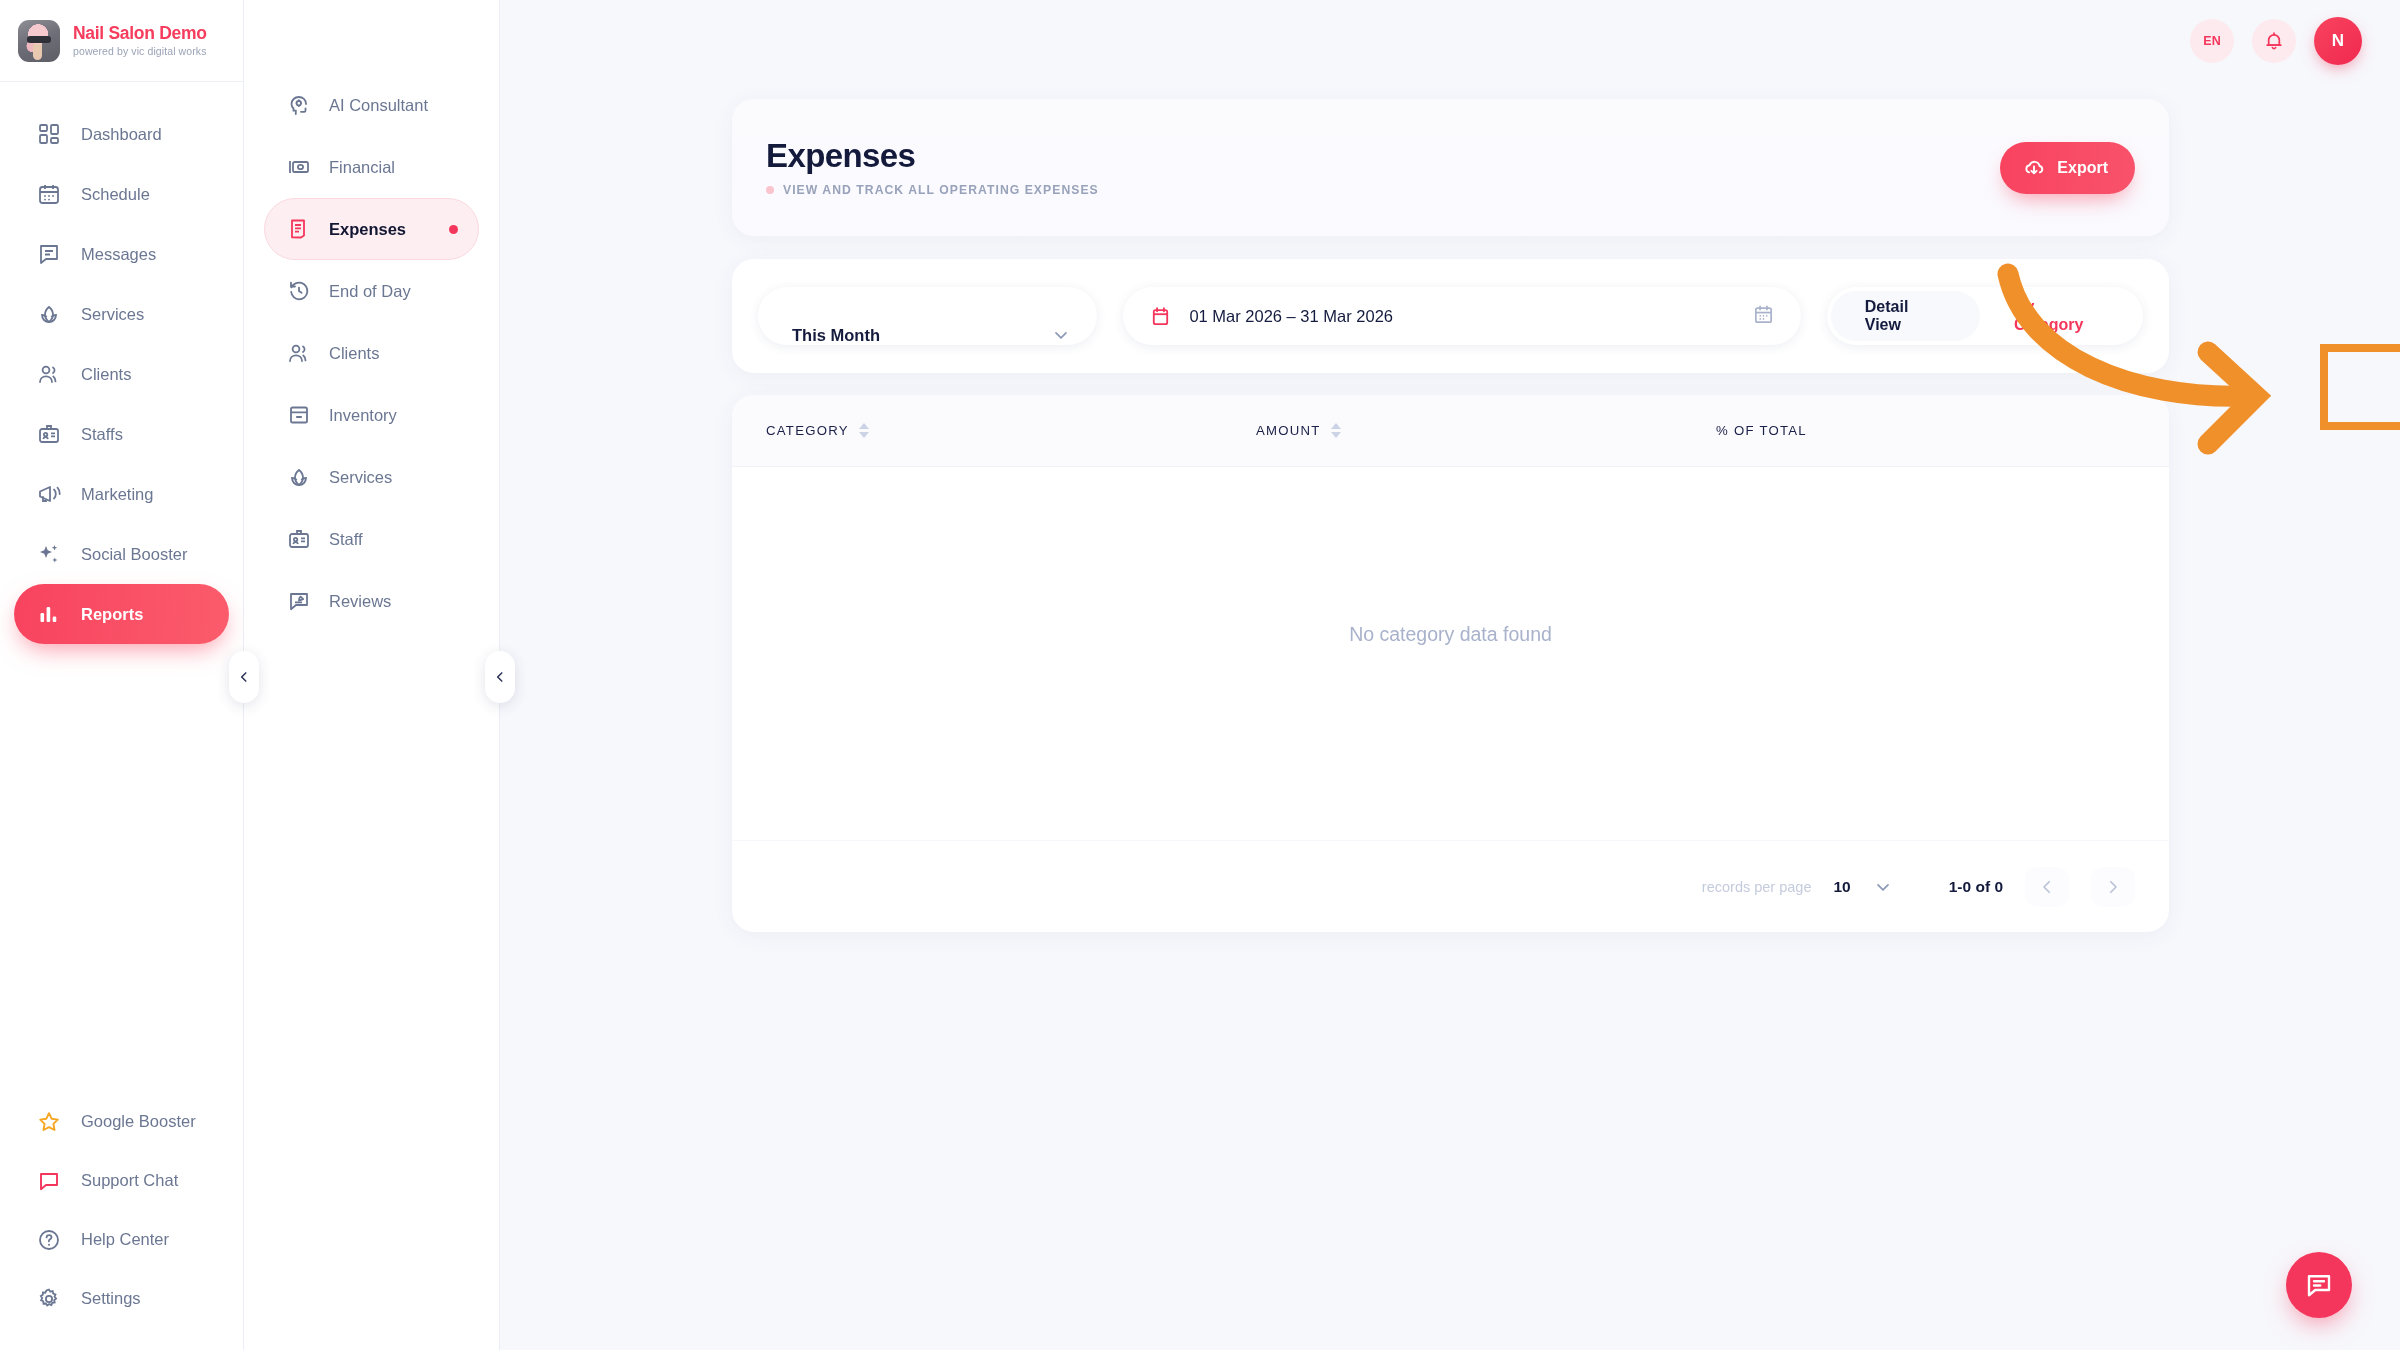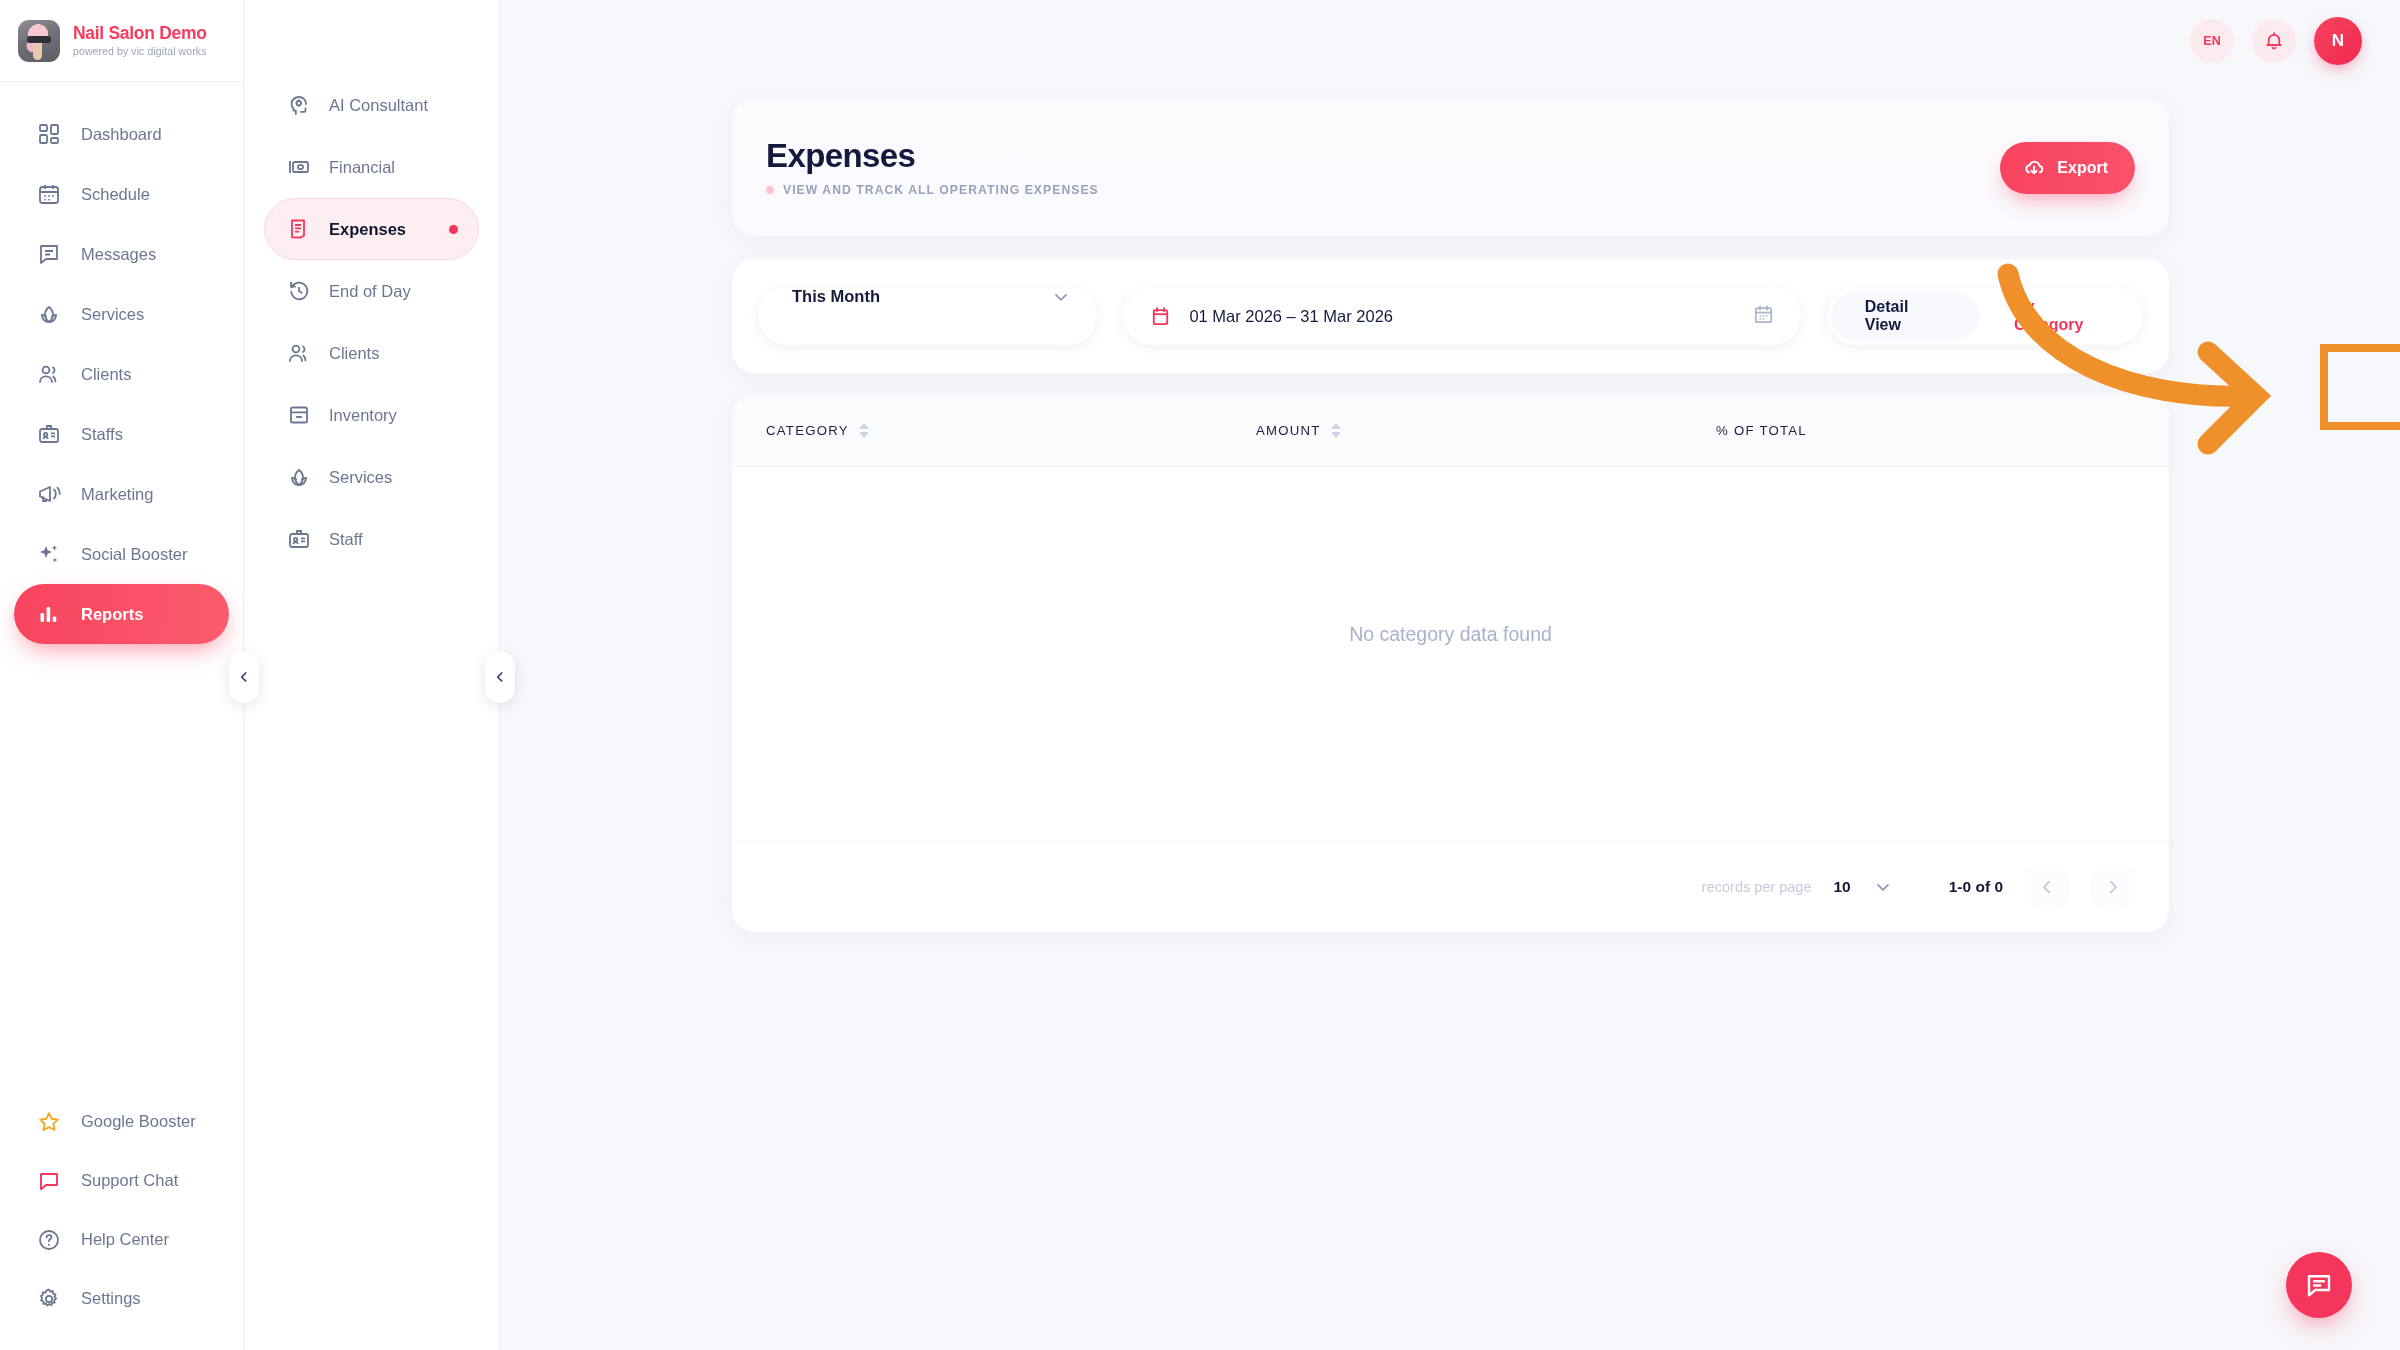--- a/index.html
+++ b/index.html
@@ -148,21 +148,21 @@
     box-shadow: 0 10px 22px -7px rgba(248,67,95,.55);
   }
 
   #filter-card {
     position: absolute; left: 232px; top: 177px; width: 1437px; height: 114px;
     padding: 0 26px; display: flex; align-items: center; gap: 26px;
   }
   .select-box {
     width: 345px; height: 58px; border-radius: 29px; background: #fff;
     box-shadow: 0 2px 11px rgba(60,72,120,.09);
-    display: flex; align-items: flex-start; justify-content: space-between;
+    display: flex; align-items: flex-end; justify-content: space-between;
     padding: 0 26px 0 34px; cursor: pointer;
   }
   .select-box .lbl { font-size: 16.5px; font-weight: bold; color: #151b3e; }
   .date-box {
     width: 690px; height: 58px; border-radius: 29px; background: #fff;
     box-shadow: 0 2px 11px rgba(60,72,120,.09);
     display: flex; align-items: center; gap: 17px;
     padding: 0 26px 0 26px; cursor: pointer;
   }
   .date-box .val { font-size: 16.5px; font-weight: normal; color: #151b3e; }
@@ -418,20 +418,28 @@
       <span>Services</span>
     </div>
     <div class="sub-item">
       <svg class="ico" viewBox="0 0 24 24" fill="none" stroke="currentColor" stroke-width="1.8">
           <rect x="3" y="7" width="18" height="13" rx="2"></rect>
           <path d="M10 4h4v3h-4z"></path>
           <circle cx="8.6" cy="12.6" r="1.7"></circle>
           <path d="M6.2 17c.4-1.3 1.3-2 2.4-2s2 .7 2.4 2M14 11.4h4M14 14.4h4"></path>
         </svg>
       <span>Staff</span>
+    </div>
+    <div class="sub-item">
+      <svg class="ico" viewBox="0 0 24 24" fill="none" stroke="currentColor" stroke-width="1.8">
+          <path d="M4 5h16v11H9l-5 4.2z" stroke-linejoin="round"></path>
+          <path d="M13.6 7.6l2.6 2.6-4.2 1.4.4-2.6z" stroke-linejoin="round"></path>
+          <path d="M8 13.4h7"></path>
+        </svg>
+      <span>Reviews</span>
     </div>
   </div>
 
   <div class="collapse-btn" id="collapse-primary">
     <svg viewBox="0 0 24 24" fill="none" stroke="#2b3356" stroke-width="2.6" stroke-linecap="round" stroke-linejoin="round">
         <path d="M15 5l-7 7 7 7"></path>
       </svg>
   </div>
   <div class="collapse-btn" id="collapse-secondary">
     <svg viewBox="0 0 24 24" fill="none" stroke="#2b3356" stroke-width="2.6" stroke-linecap="round" stroke-linejoin="round">

